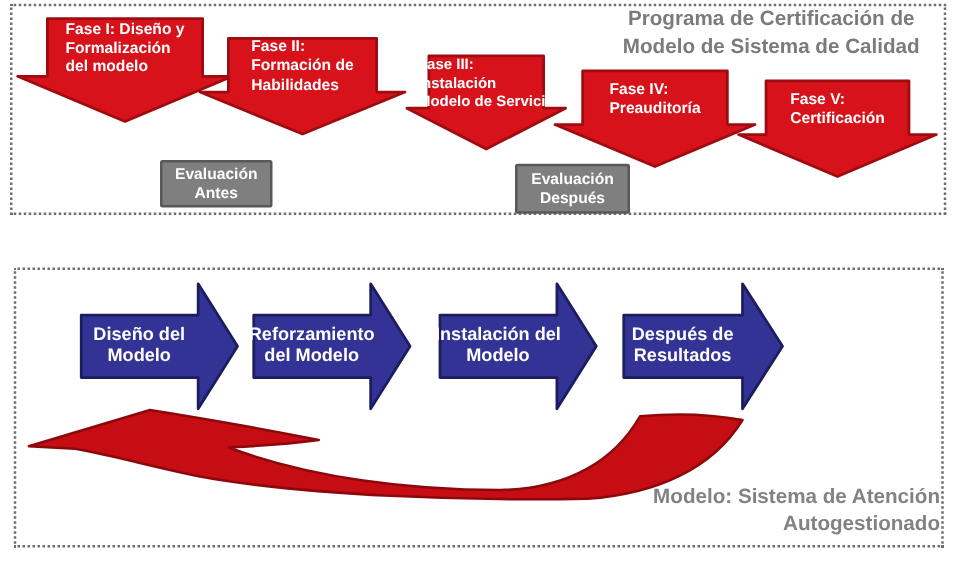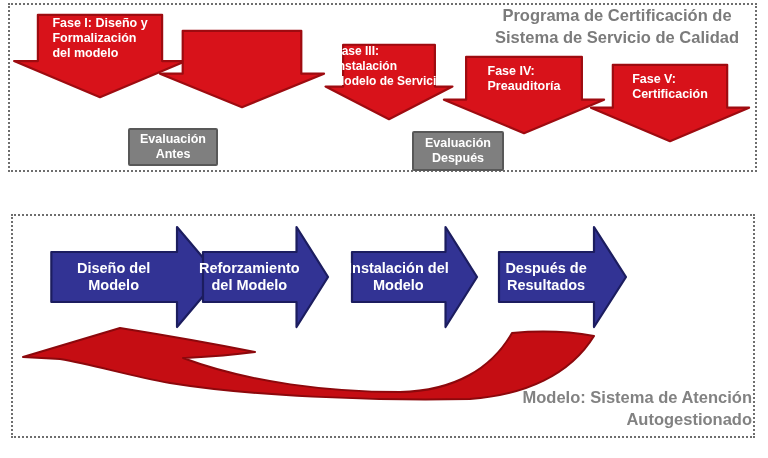--- a/index.html
+++ b/index.html
@@ -53,35 +53,38 @@
   .swoosh { position:absolute; left:10px; top:312px; width:600px; height:100px; }
 </style>
 </head>
 <body>
 
 <div class="stage">
 
   <div class="frame frame-top"></div>
 
   <div class="top-title">Programa de Certificación de
-Sistema de Servicio de Calidad</div>
+Modelo de Sistema de Calidad</div>
 
   <div class="phase" style="left:12px; top:14px; width:176px; height:84px;">
     <svg viewBox="0 0 170 100" preserveAspectRatio="none">
       <polygon points="25,1 145,1 145,56 168,56 85,99 2,56 25,56" vector-effect="non-scaling-stroke" fill="#d8121a"></polygon>
     </svg>
     <div class="phase-label">Fase I: Diseño y
 Formalización
 del modelo</div>
   </div>
 
   <div class="phase" style="left:158px; top:30px; width:168px; height:78px;">
     <svg viewBox="0 0 170 100" preserveAspectRatio="none">
       <polygon points="25,1 145,1 145,56 168,56 85,99 2,56 25,56" vector-effect="non-scaling-stroke" fill="#d8121a"></polygon>
     </svg>
+    <div class="phase-label">Fase II:
+Formación de
+Habilidades</div>
   </div>
 
   <div class="phase" style="left:442px; top:56px; width:164px; height:78px;">
     <svg viewBox="0 0 170 100" preserveAspectRatio="none">
       <polygon points="25,1 145,1 145,56 168,56 85,99 2,56 25,56" vector-effect="non-scaling-stroke" fill="#d8121a"></polygon>
     </svg>
     <div class="phase-label">Fase IV:
 Preauditoría</div>
   </div>
 
@@ -102,21 +105,21 @@
 Certificación</div>
   </div>
 
   <div class="badge" style="left:128px; top:128px; width:90px; height:38px;">Evaluación
 Antes</div>
   <div class="badge" style="left:412px; top:131px; width:92px; height:40px;">Evaluación
 Después</div>
 
   <div class="frame frame-bottom"></div>
 
-  <div class="step" style="left:50px; top:225px; width:128px; height:104px;padding-left:44px;">
+  <div class="step" style="left:64px; top:225px; width:128px; height:104px;">
     <svg viewBox="0 0 130 104" preserveAspectRatio="none">
       <polygon points="1,27 96,27 96,2 128,52 96,102 96,77 1,77" vector-effect="non-scaling-stroke" fill="#323394"></polygon>
     </svg>
     <div class="step-label">Diseño del
 Modelo</div>
   </div>
 
   <div class="step" style="left:202px; top:225px; width:128px; height:104px;">
     <svg viewBox="0 0 130 104" preserveAspectRatio="none">
       <polygon points="1,27 96,27 96,2 128,52 96,102 96,77 1,77" vector-effect="non-scaling-stroke" fill="#323394"></polygon>

